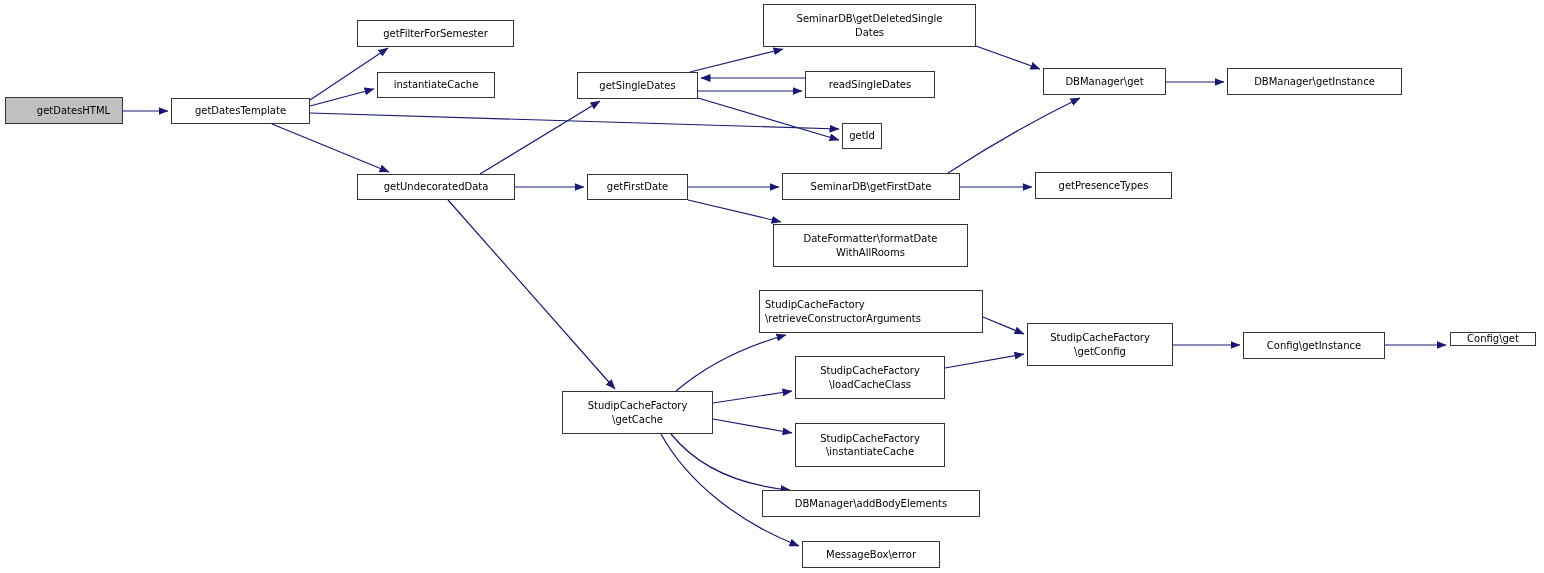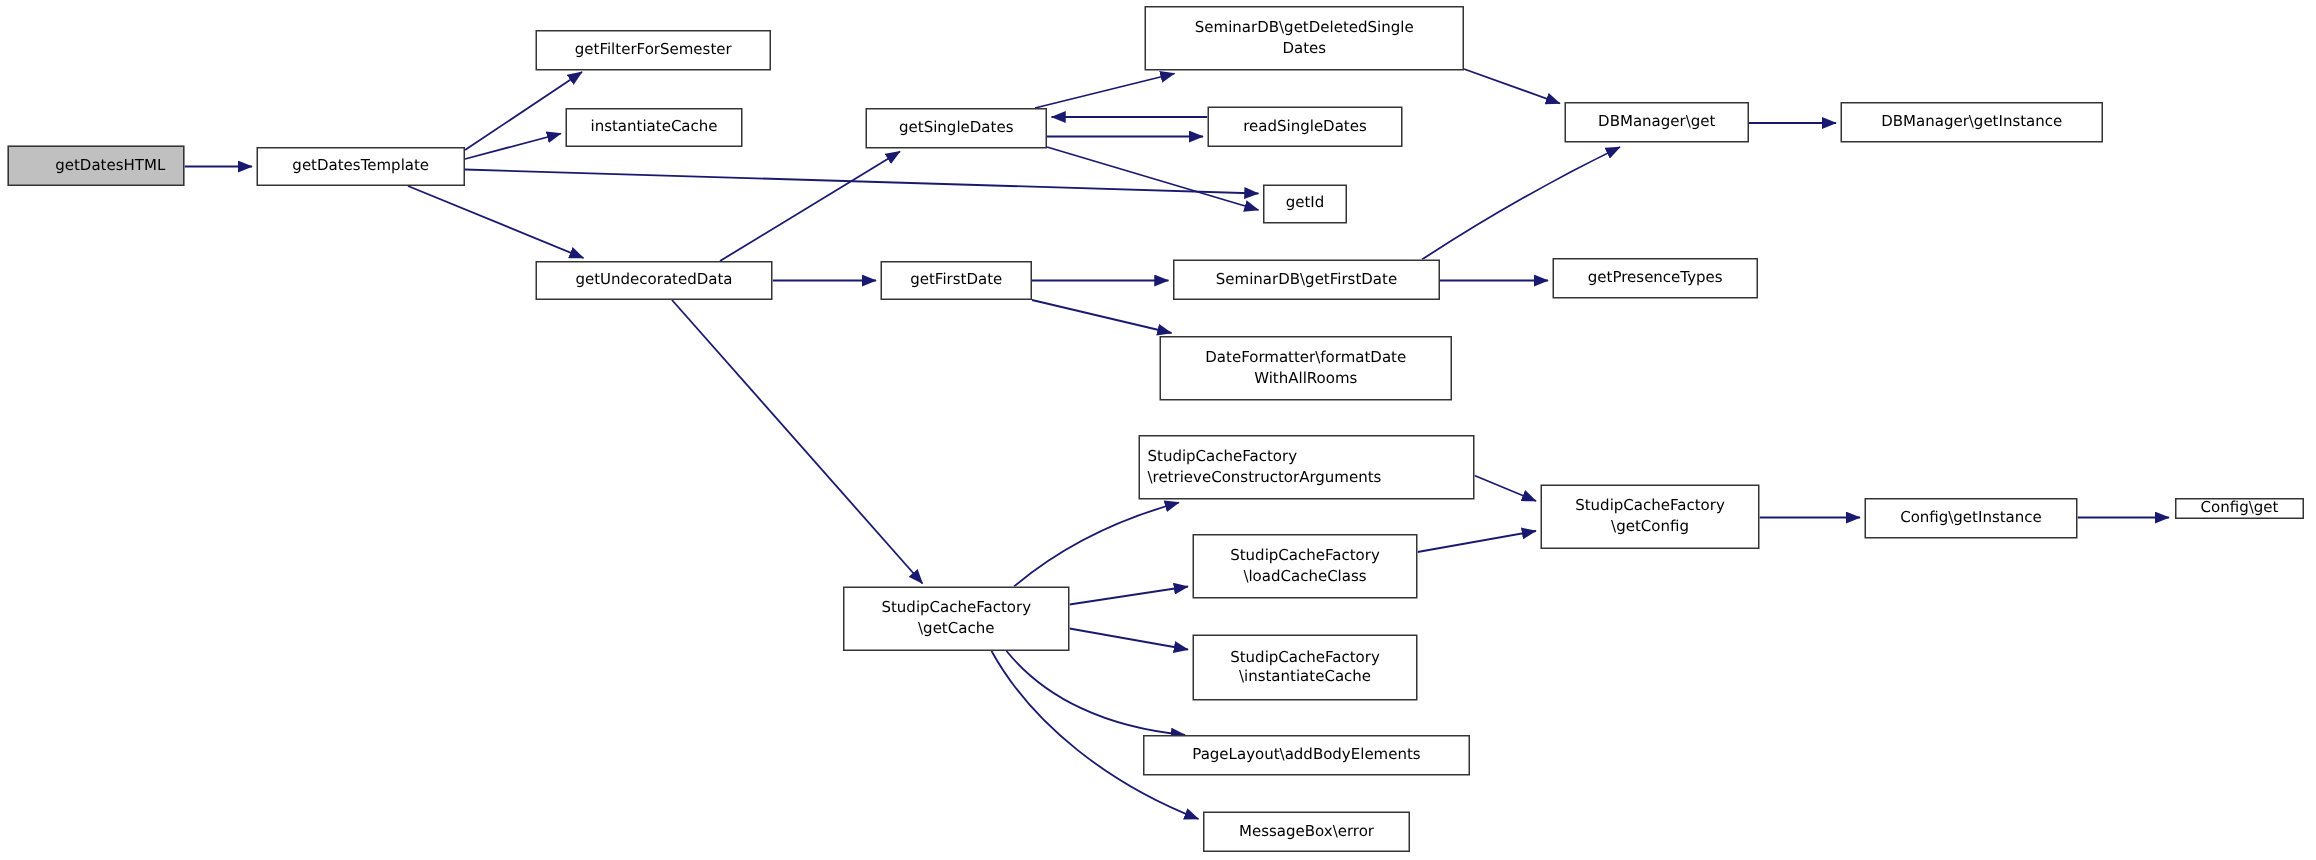--- a/index.html
+++ b/index.html
@@ -102,36 +102,36 @@
   <div class="nodes-layer">
       <div class="node root" style="left: 5px; top: 97px; width: 118px; height: 27px;">getDatesHTML</div>
       <div class="node" style="left: 357px; top: 20px; width: 157px; height: 27px;">getFilterForSemester</div>
       <div class="node" style="left: 171px; top: 98px; width: 139px; height: 26px;">getDatesTemplate</div>
       <div class="node" style="left: 377px; top: 72px; width: 118px; height: 26px;">instantiateCache</div>
       <div class="node" style="left: 357px; top: 174px; width: 158px; height: 26px;">getUndecoratedData</div>
       <div class="node" style="left: 577px; top: 72px; width: 121px; height: 27px;">getSingleDates</div>
       <div class="node" style="left: 763px; top: 4px; width: 213px; height: 43px;">SeminarDB\getDeletedSingle
 Dates</div>
       <div class="node" style="left: 805px; top: 71px; width: 130px; height: 27px;">readSingleDates</div>
-      <div class="node" style="left: 842px; top: 123px; width: 56px; height: 26px;">getId</div>
+      <div class="node" style="left: 842px; top: 123px; width: 40px; height: 26px;">getId</div>
       <div class="node" style="left: 1043px; top: 68px; width: 123px; height: 27px;">DBManager\get</div>
       <div class="node" style="left: 1227px; top: 68px; width: 175px; height: 27px;">DBManager\getInstance</div>
       <div class="node" style="left: 587px; top: 174px; width: 101px; height: 26px;">getFirstDate</div>
       <div class="node" style="left: 782px; top: 173px; width: 178px; height: 27px;">SeminarDB\getFirstDate</div>
       <div class="node" style="left: 1035px; top: 172px; width: 137px; height: 27px;">getPresenceTypes</div>
       <div class="node" style="left: 773px; top: 224px; width: 195px; height: 43px;">DateFormatter\formatDate
 WithAllRooms</div>
       <div class="node left" style="left: 759px; top: 290px; width: 224px; height: 43px;">StudipCacheFactory
 \retrieveConstructorArguments</div>
       <div class="node" style="left: 795px; top: 356px; width: 150px; height: 43px;">StudipCacheFactory
 \loadCacheClass</div>
       <div class="node" style="left: 562px; top: 391px; width: 151px; height: 43px;">StudipCacheFactory
 \getCache</div>
       <div class="node" style="left: 795px; top: 423px; width: 150px; height: 44px;">StudipCacheFactory
 \instantiateCache</div>
       <div class="node" style="left: 1027px; top: 323px; width: 146px; height: 43px;">StudipCacheFactory
 \getConfig</div>
       <div class="node" style="left: 1243px; top: 332px; width: 142px; height: 27px;">Config\getInstance</div>
       <div class="node" style="left: 1450px; top: 332px; width: 86px; height: 14px;">Config\get</div>
-      <div class="node" style="left: 762px; top: 490px; width: 218px; height: 27px;">PageLayout\addBodyElements</div>
+      <div class="node" style="left: 762px; top: 490px; width: 218px; height: 27px;">DBManager\addBodyElements</div>
       <div class="node" style="left: 802px; top: 541px; width: 138px; height: 27px;">MessageBox\error</div>
     </div>
 </div>
 
 </body></html>

